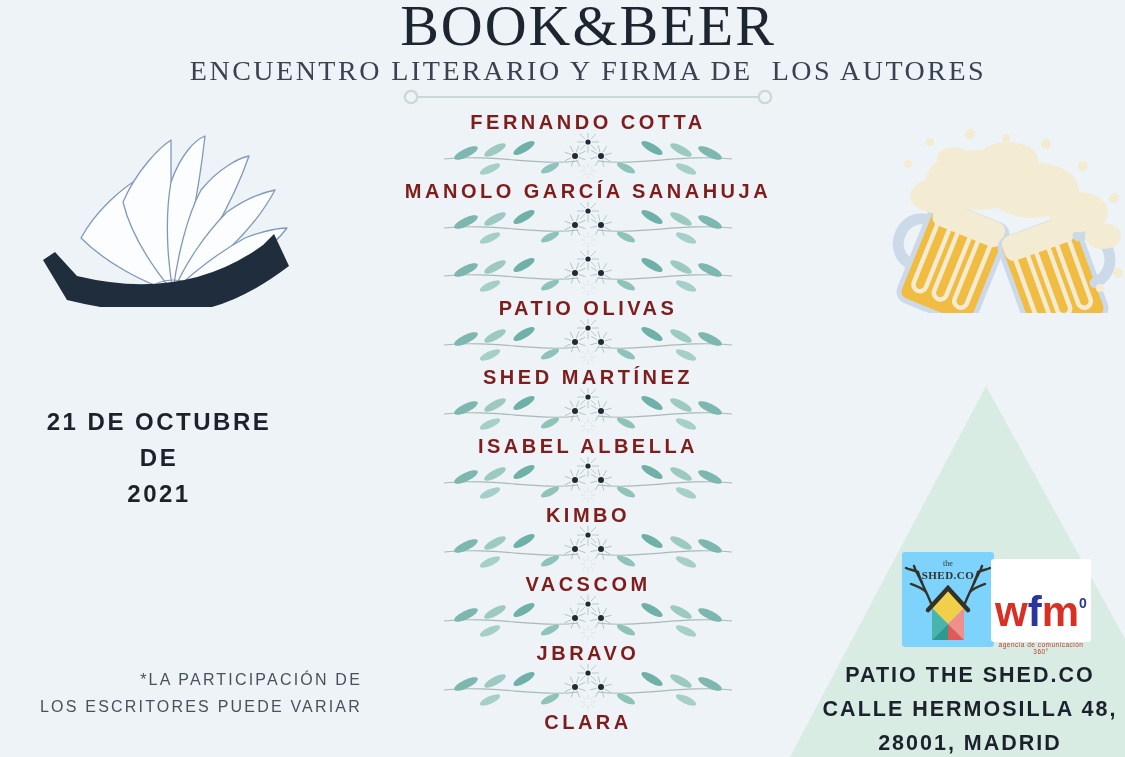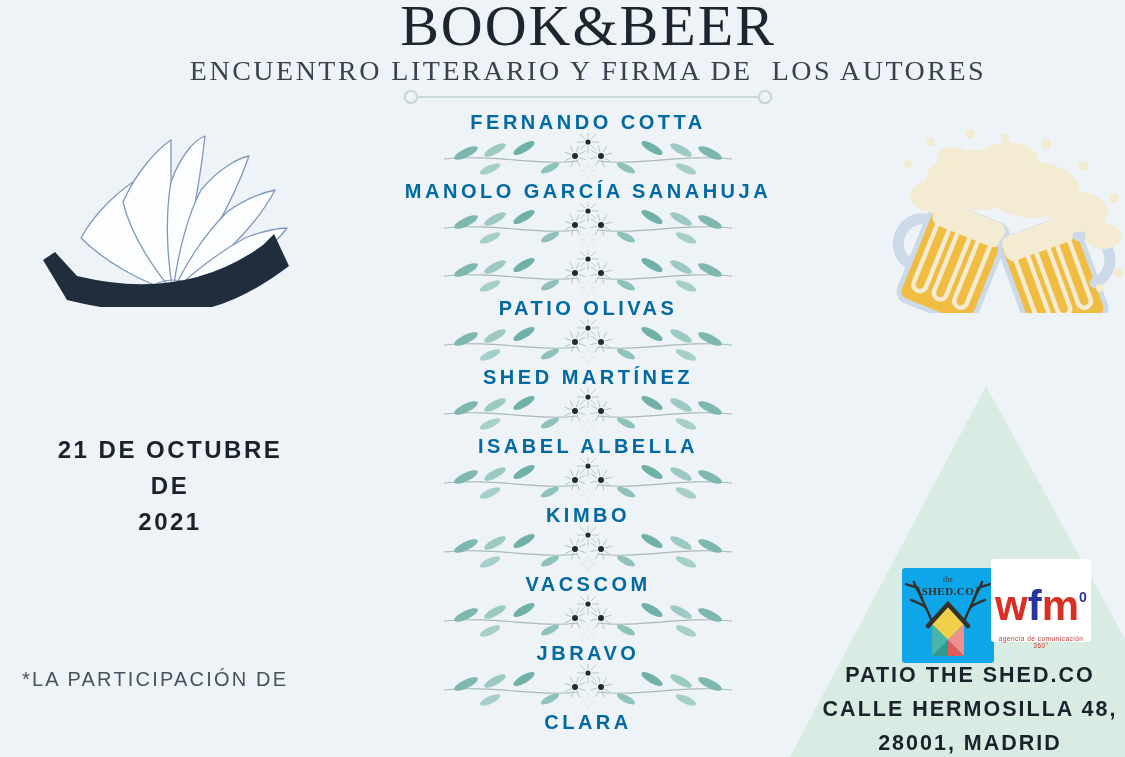--- a/index.html
+++ b/index.html
@@ -13,40 +13,40 @@
   .header{position:absolute;left:0;top:-4px;width:1176px;text-align:center;}
   .title{font-family:"Liberation Serif",serif;font-weight:400;font-size:58px;
     line-height:60px;letter-spacing:2px;color:#1d2531;}
   .subtitle{font-family:"Liberation Serif",serif;font-weight:400;font-size:28px;
     line-height:29px;letter-spacing:2.5px;color:#39424e;white-space:pre;}
   .hdr-divider{display:block;margin:3px auto 0;}
   
   .authors{position:absolute;left:0;top:112px;width:1176px;
     display:flex;flex-direction:column;align-items:center;}
   .author{height:21px;line-height:21px;font-size:20px;font-weight:bold;
-    letter-spacing:3.5px;color:#0369a1;white-space:nowrap;}
+    letter-spacing:3.5px;color:#7f1d1d;white-space:nowrap;}
   .orn{display:block;height:48px;width:300px;}
   
-  .date-block{position:absolute;left:35px;top:404px;width:270px;text-align:center;
-    font-weight:bold;font-size:24px;line-height:36px;letter-spacing:2.5px;color:#1b222b;margin-top:28px;}
-  
-  .footnote{position:absolute;left:22px;top:666px;width:340px;text-align:left;
-    font-size:20px;line-height:27px;letter-spacing:2.2px;color:#47525c;}
+  .date-block{position:absolute;left:24px;top:404px;width:270px;text-align:center;
+    font-weight:bold;font-size:24px;line-height:36px;letter-spacing:2.5px;color:#1b222b;}
+  
+  .footnote{position:absolute;left:22px;top:666px;width:340px;text-align:right;
+    font-size:16px;line-height:27px;letter-spacing:2.2px;color:#47525c;}
   
   .venue{position:absolute;left:812px;top:658px;width:316px;text-align:center;
     font-weight:bold;font-size:21.5px;line-height:34px;letter-spacing:2px;color:#1b222b;}
   
   .book{position:absolute;left:25px;top:112px;}
   .beer{position:absolute;left:878px;top:128px;}
   
-  .logo-shed{position:absolute;left:902px;top:568px;width:92px;height:95px;
-    background:#0ea5e9;border-radius:3px;text-decoration:underline;}
+  .logo-shed{position:absolute;left:902px;top:552px;width:92px;height:95px;
+    background:#7dd3fc;border-radius:3px;text-decoration:underline;}
   .logo-wfm{position:absolute;left:991px;top:559px;width:100px;height:83px;
     background:#ffffff;border-radius:3px;text-align:center;}
-  .wfm-word{font-size:42px;line-height:40px;font-weight:bold;margin-top:18px;
+  .wfm-word{font-size:42px;line-height:40px;font-weight:bold;margin-top:24px;
     font-family:"Liberation Sans",sans-serif;}
   .wfm-red{color:#d93025;} .wfm-blue{color:#2b35a0;}
   .wfm-sup{font-size:14px;vertical-align:18px;color:#2b35a0;font-weight:bold;}
   .wfm-tagline{font-size:6.5px;letter-spacing:0.5px;color:#c0392b;margin-top:9px;}
   .defs{position:absolute;width:0;height:0;}
 </style>
 </head>
 <body>
 
 <svg class="defs" aria-hidden="true">
@@ -190,20 +190,21 @@
     <div class="author">CLARA</div>
   </div>
 
   <div class="date-block">
     <div>21 DE OCTUBRE DE</div>
     <div>2021</div>
   </div>
 
   <div class="footnote">
     <div>*LA PARTICIPACIÓN DE</div>
+    <div>LOS ESCRITORES PUEDE VARIAR</div>
   </div>
 
   <div class="logo-shed">
     <svg width="92" height="95" viewBox="0 0 92 95">
       <g stroke="#32322a" stroke-width="2.4" fill="none" stroke-linecap="round">
         <path d="M30,54 C26,42 20,34 16,20"></path>
           <path d="M24,40 C20,36 14,34 9,32"></path>
         <path d="M20,31 C18,25 14,21 12,14"></path>
           <path d="M16,20 C12,18 8,18 4,16"></path>
         <g transform="translate(92 0) scale(-1 1)">

